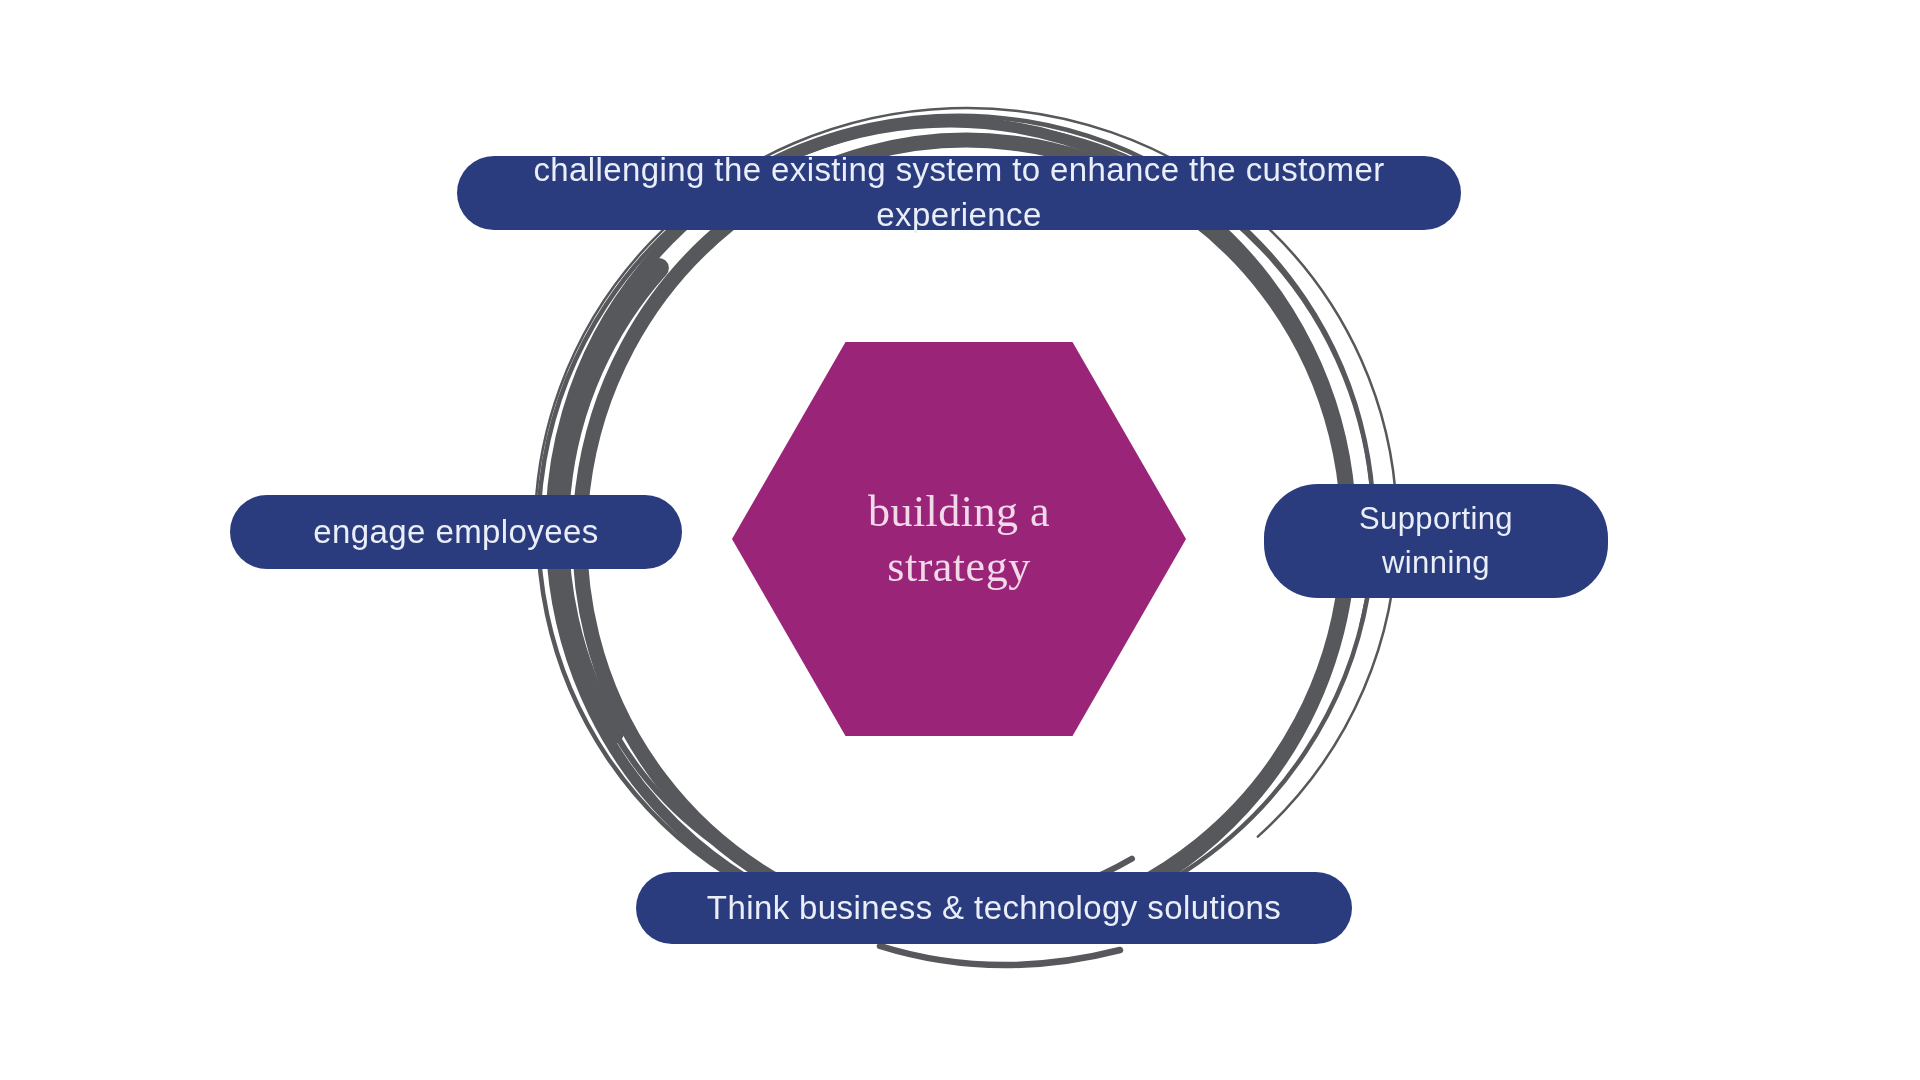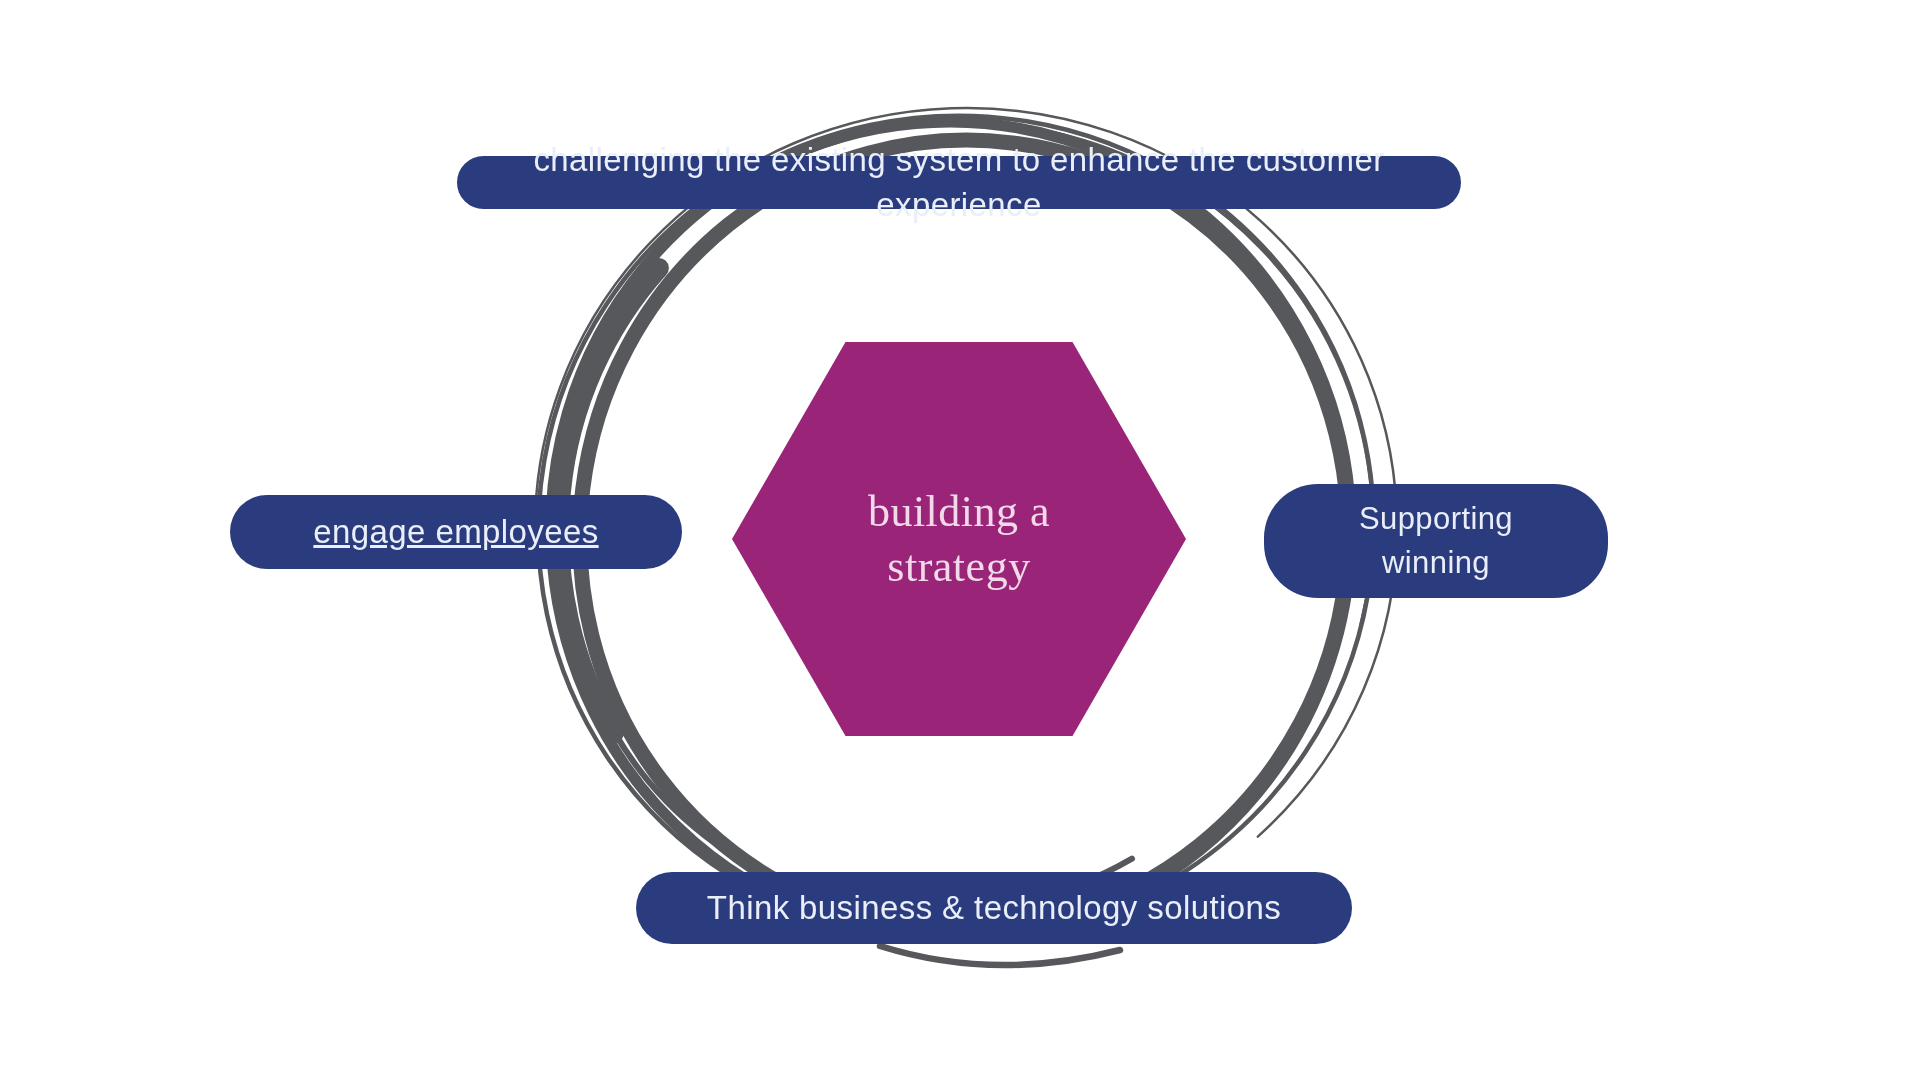--- a/index.html
+++ b/index.html
@@ -28,22 +28,22 @@
     color: #e9eef8;
     display: flex;
     align-items: center;
     justify-content: center;
     text-align: center;
     font-weight: 300;
     letter-spacing: 0.4px;
     font-size: 33px;
     line-height: 1.35;
   }
-  .pill-top    { left: 457px;  top: 156px; width: 1004px; height: 53px; border-radius: 37px; }
-  .pill-left   { left: 230px;  top: 495px; width: 452px;  height: 74px; border-radius: 37px; text-decoration: underline; }
+  .pill-top    { left: 457px;  top: 156px; width: 1004px; height: 74px; border-radius: 37px; }
+  .pill-left   { left: 230px;  top: 495px; width: 452px;  height: 74px; border-radius: 37px; }
   .pill-right  { left: 1264px; top: 484px; width: 344px;  height: 114px; border-radius: 54px;
                  flex-direction: column; font-size: 31px; line-height: 44px; }
   .pill-bottom { left: 636px;  top: 872px; width: 716px;  height: 72px; border-radius: 36px; }
   .hexagon {
     position: absolute;
     left: 732px; top: 342px;
     width: 454px; height: 394px;
     background: #9a2478;
     clip-path: polygon(25% 0%, 75% 0%, 100% 50%, 75% 100%, 25% 100%, 0% 50%);
     display: flex;

